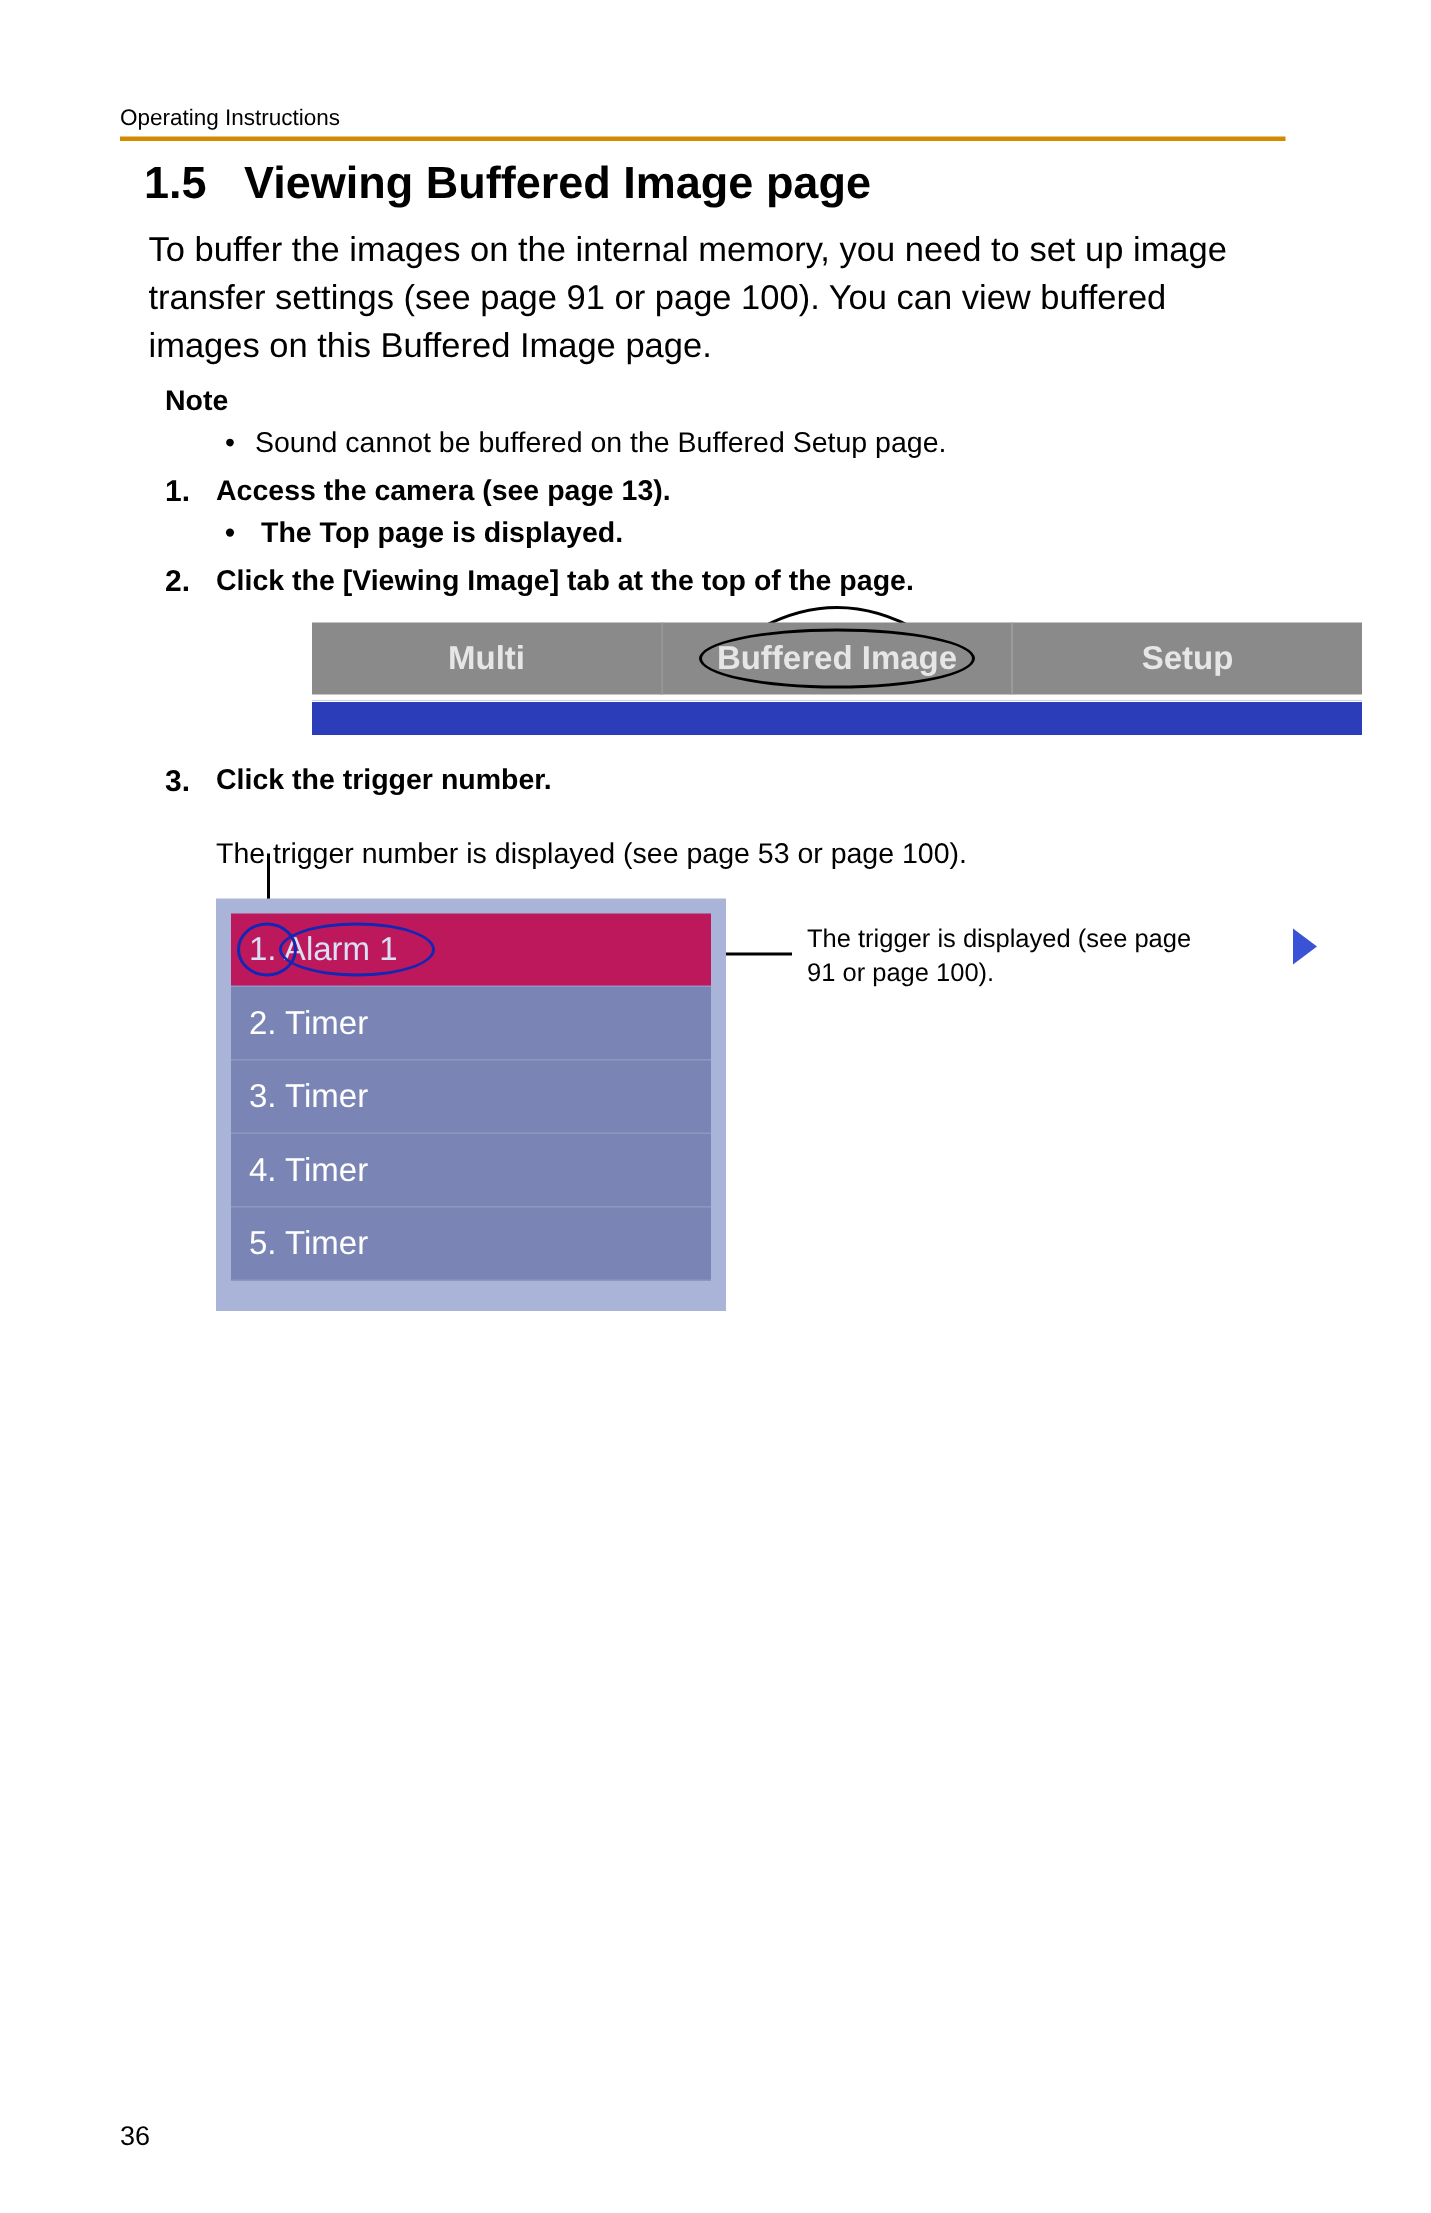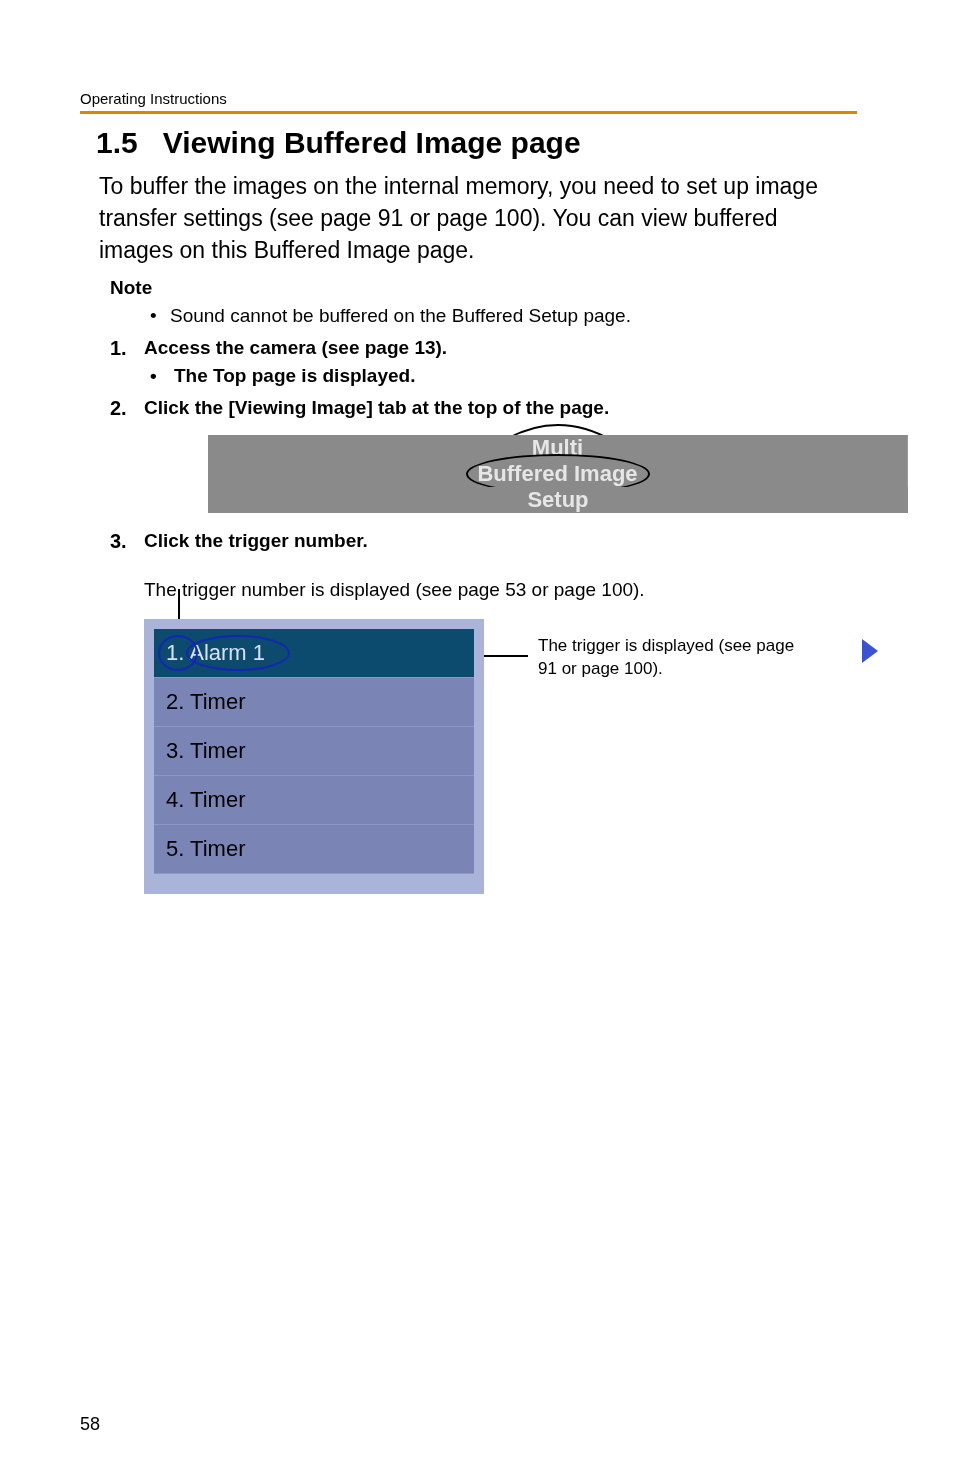--- a/index.html
+++ b/index.html
@@ -6,21 +6,21 @@
     margin: 0;
     padding: 0;
     background: #fff;
     font-family: Arial, Helvetica, sans-serif;
     color: #000;
     width: 954px;
   }
   .page {
     width: 937px;
     min-height: 1475px;
-    padding: 90px 80px 40px 80px;
+    padding: 70px 80px 40px 80px;
     box-sizing: border-box;
     position: relative;
   }
   .header-text {
     font-size: 15px;
   }
   .orange-rule {
     border: none;
     border-top: 3px solid #d48a00;
     margin: 4px 0 12px 0;
@@ -83,21 +83,20 @@
   .sub-bullet .bullet-dot { width: 24px; flex:0 0 24px; }
 
   
   .tabs-figure {
     width: 700px;
     margin: 16px 0 10px 64px;
   }
   .tabs-row {
     display: flex;
     height: 48px;
-    flex-direction: column;
   }
   .tab {
     flex: 1;
     background: #8a8a8a;
     color: #e6e6e6;
     font-size: 22px;
     display: flex;
     align-items: center;
     justify-content: center;
     border-right: 1px solid #999;
@@ -144,27 +143,27 @@
     padding: 10px 10px 20px 10px;
     box-sizing: border-box;
     position: relative;
   }
   .trigger-item {
     height: 48px;
     display:flex;
     align-items:center;
     padding-left:12px;
     font-size:22px;
-    color:#000000;
+    color:#ffffff;
     border-bottom:1px solid #8d97c0;
     background:#7a85b5;
     position:relative;
   }
   .trigger-item.first {
-    background:#0c4a6e;
+    background:#be185d;
     color:#d8e0f5;
   }
   .trigger-item.first .num-circle {
     position:absolute;
     left:4px;
     width:36px;
     height:32px;
     border:2px solid #1227b3;
     border-radius:50%;
   }
@@ -302,14 +301,14 @@
       </div>
       <div class="trigger-item">
         <span>4. Timer</span>
       </div>
       <div class="trigger-item">
         <span>5. Timer</span>
       </div>
     </div>
   </div>
 
-  <div class="page-number">58</div>
+  <div class="page-number">36</div>
 </div>
 
 </body></html>

